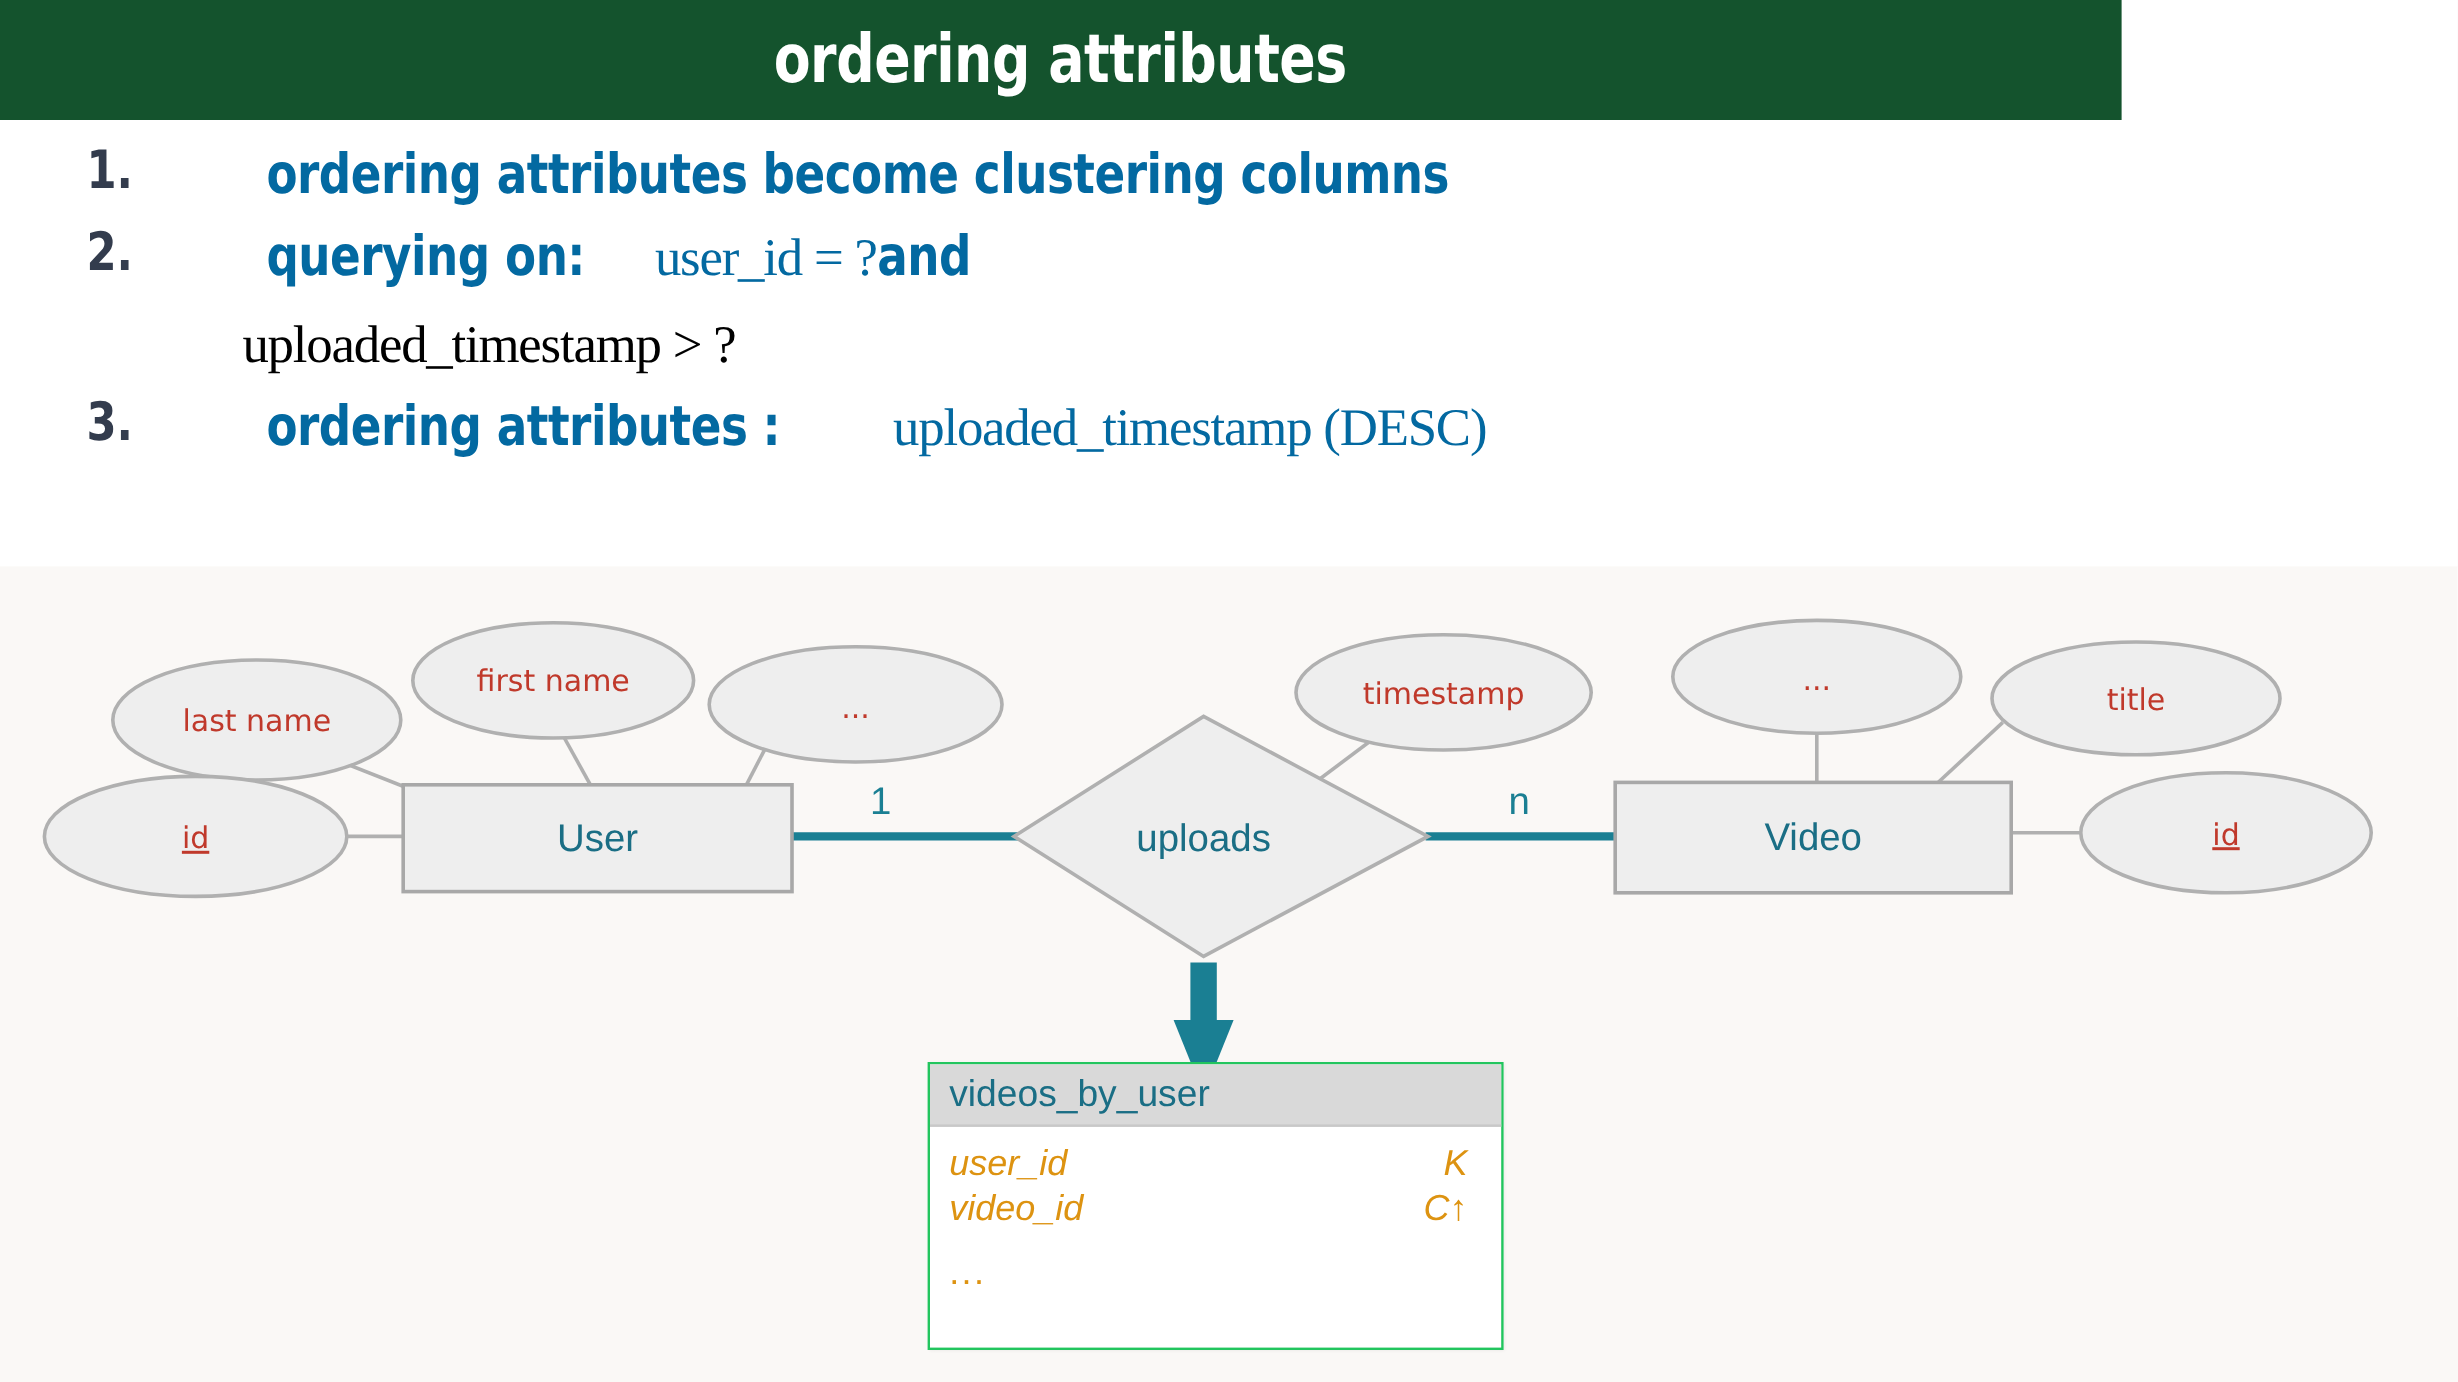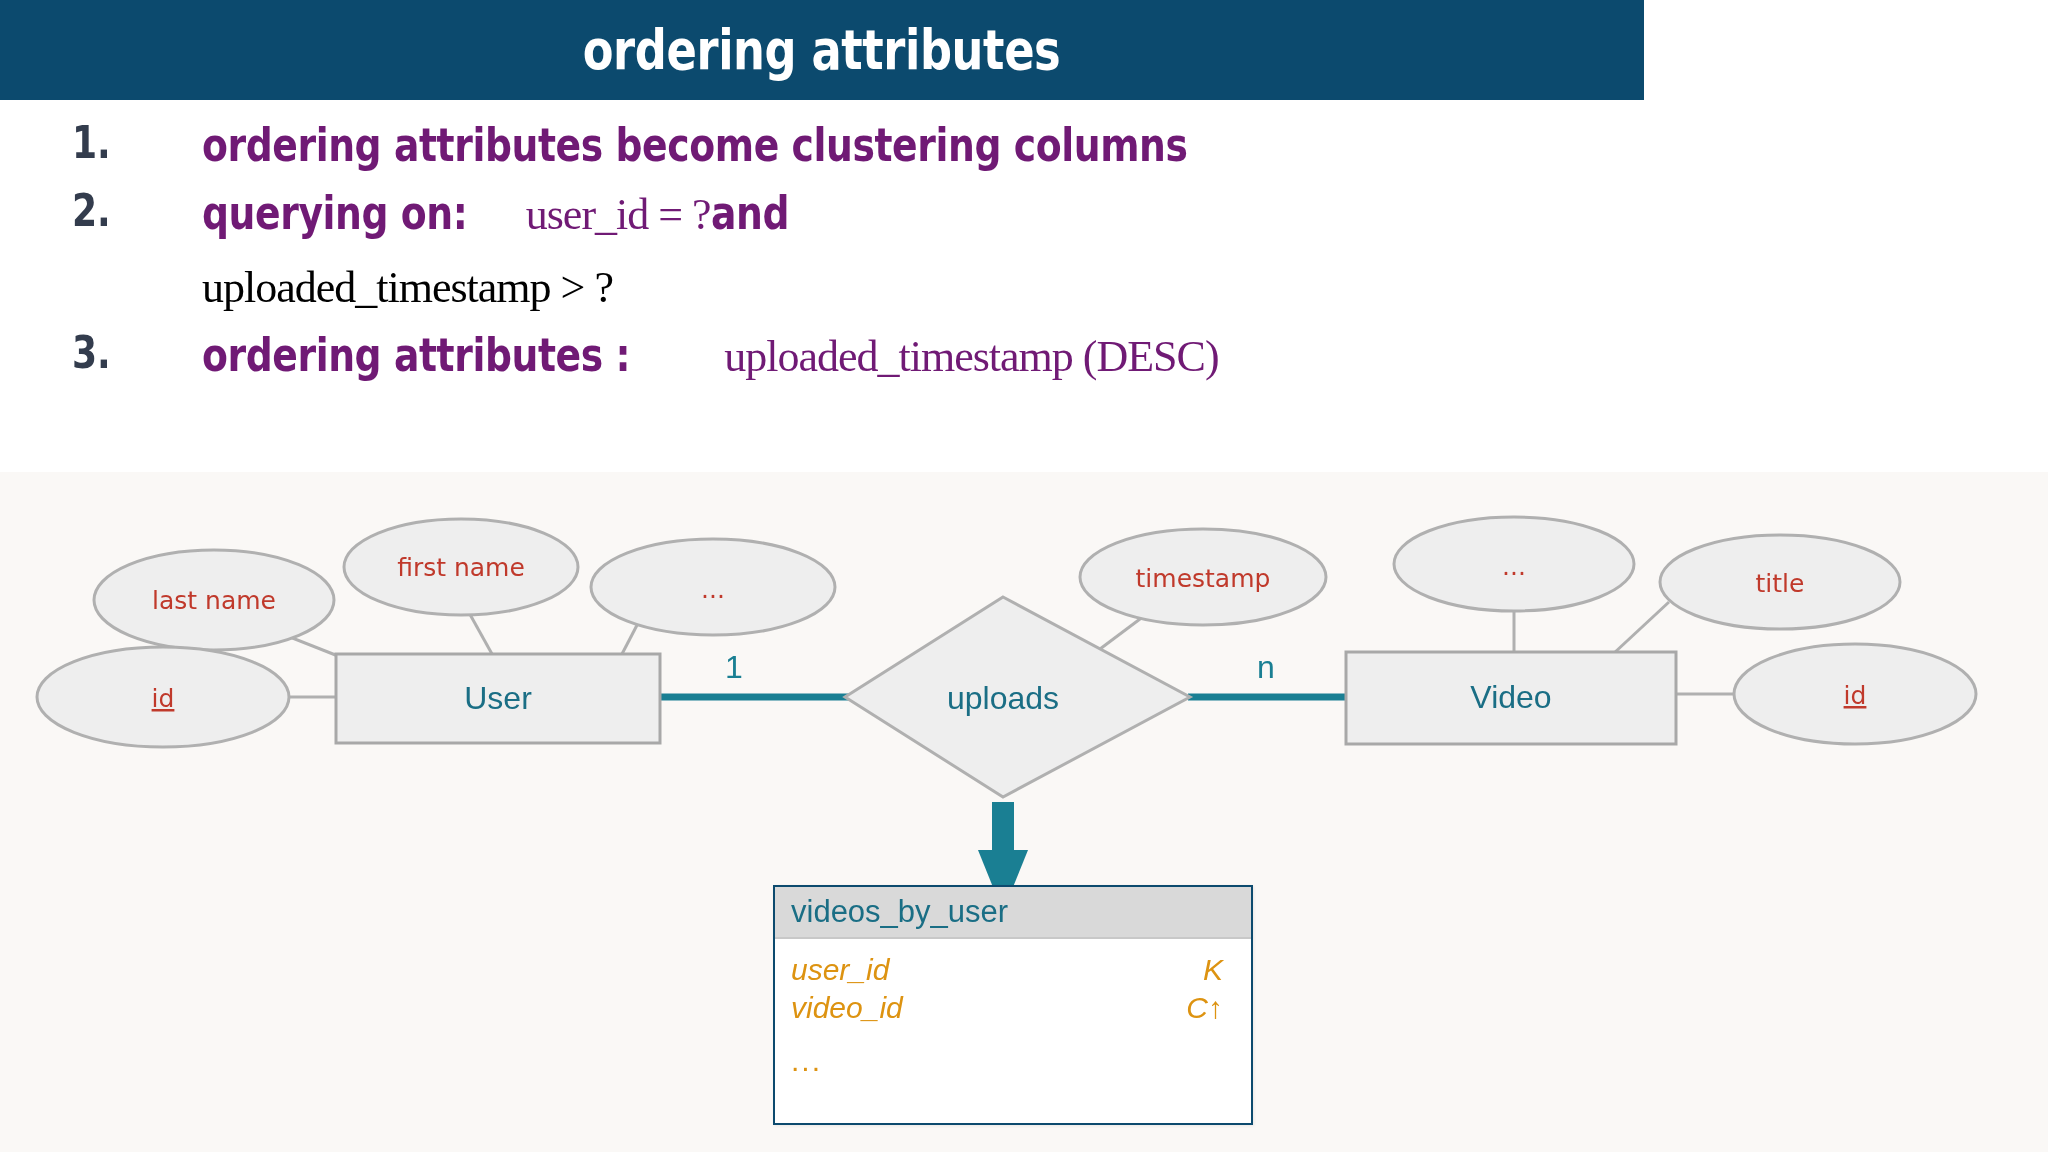--- a/index.html
+++ b/index.html
@@ -14,23 +14,23 @@
     font-family: "Liberation Sans", sans-serif;
     overflow: hidden;
     position: relative;
   }
 
   
   #slide-header {
     position: absolute;
     left: 0;
     top: 0;
-    width: 1644px;
+    width: 1768px;
     height: 100px;
-    background: #0c4a6e;
+    background: #14532d;
     display: flex;
     align-items: center;
     justify-content: center;
   }
   #slide-title {
     color: #ffffff;
     font-family: "DejaVu Sans", sans-serif;
     font-weight: bold;
     font-size: 56px;
     letter-spacing: -0.5px;
@@ -59,24 +59,25 @@
     flex: 0 0 130px;
     color: #333c4d;
     font-family: "DejaVu Sans", sans-serif;
     font-weight: bold;
     font-size: 44px;
     line-height: 1.15;
     transform: scaleX(0.82);
     transform-origin: left center;
   }
   .bullet-body {
-    color: #701a75;
+    color: #0369a1;
     font-size: 44px;
     line-height: 1.18;
     white-space: nowrap;
+    margin-left: 20px;
   }
   .bold-cond {
     font-family: "DejaVu Sans", sans-serif;
     font-weight: bold;
     font-size: 46px;
     display: inline-block;
     transform: scaleX(0.82);
     transform-origin: left center;
     letter-spacing: -0.5px;
   }
@@ -156,21 +157,21 @@
   }
 
   
   #table-box {
     position: absolute;
     left: 773px;
     top: 885px;
     width: 480px;
     height: 240px;
     background: #ffffff;
-    border: 2px solid #0c4a6e;
+    border: 2px solid #22c55e;
     box-sizing: border-box;
     box-shadow: 1px 1px 3px rgba(0,0,0,0.07);
   }
   #table-box-header {
     height: 52px;
     background: #d9d9d9;
     border-bottom: 2px solid #c8c8c8;
     display: flex;
     align-items: center;
     padding-left: 16px;

